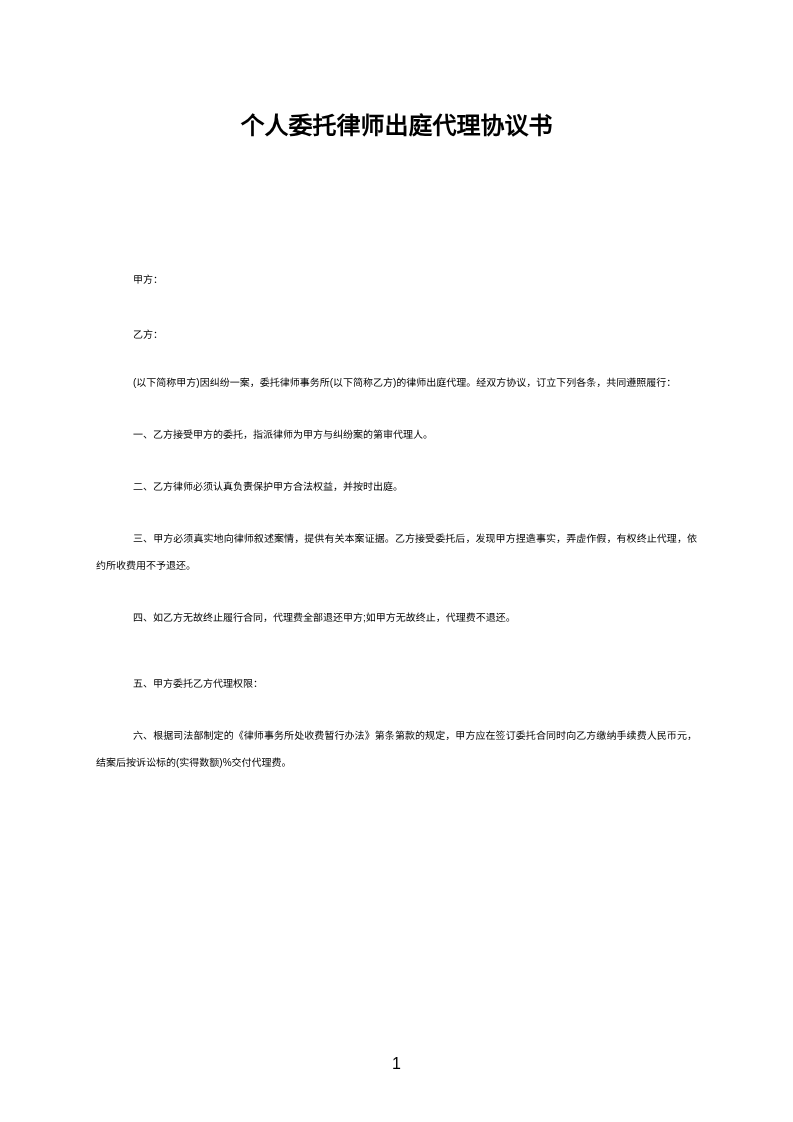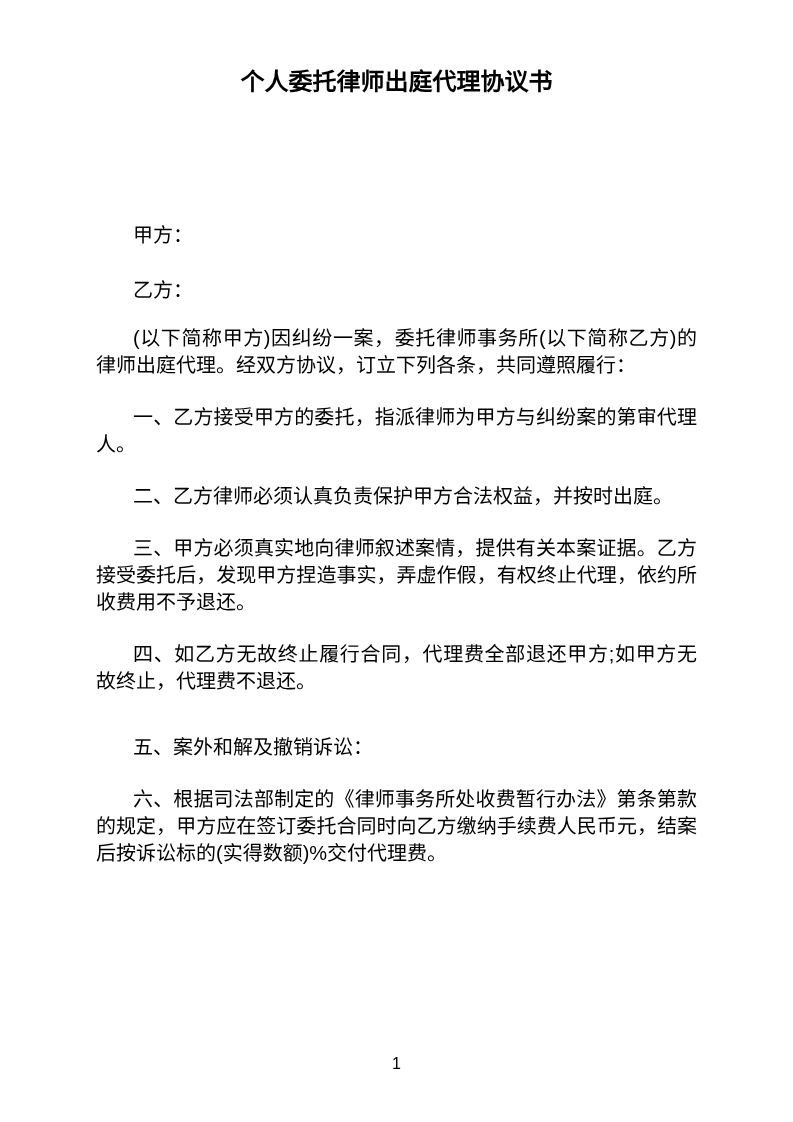--- a/index.html
+++ b/index.html
@@ -14,32 +14,32 @@
     height: 1122px;
     margin: 0 auto;
     background: #ffffff;
     color: #000000;
     font-family: "Liberation Sans", sans-serif;
     overflow: hidden;
     box-sizing: border-box;
     padding: 0 96px;
   }
   .doc-title {
-    margin: 8px;
-    padding-top: 56px;
+    margin: 0;
+    padding-top: 108px;
     margin-bottom: 122px;
     font-size: 24px;
     line-height: 36px;
     font-weight: bold;
     text-align: center;
     letter-spacing: 0px;
   }
   p.doc-par {
     margin: 0 0 25px 0;
-    font-size: 20px;
+    font-size: 10px;
     line-height: 27px;
     text-indent: 37px;
     text-align: justify;
     text-justify: inter-ideograph;
     word-break: break-all;
   }
   p.party-a { margin-bottom: 28px; }
   p.party-b { margin-bottom: 21px; font-family: Liberation Serif, serif; }
   p.clause-4 { margin-bottom: 39px; }
   .page-footer {
@@ -66,21 +66,21 @@
   <p class="doc-par">(以下简称甲方)因纠纷一案，委托律师事务所(以下简称乙方)的律师出庭代理。经双方协议，订立下列各条，共同遵照履行：</p>
 
   <p class="doc-par">一、乙方接受甲方的委托，指派律师为甲方与纠纷案的第审代理人。</p>
 
   <p class="doc-par">二、乙方律师必须认真负责保护甲方合法权益，并按时出庭。</p>
 
   <p class="doc-par">三、甲方必须真实地向律师叙述案情，提供有关本案证据。乙方接受委托后，发现甲方捏造事实，弄虚作假，有权终止代理，依约所收费用不予退还。</p>
 
   <p class="doc-par clause-4">四、如乙方无故终止履行合同，代理费全部退还甲方;如甲方无故终止，代理费不退还。</p>
 
-  <p class="doc-par">五、案外和解及撤销诉讼：</p>
+  <p class="doc-par">五、甲方委托乙方代理权限：</p>
 
   <p class="doc-par">六、根据司法部制定的《律师事务所处收费暂行办法》第条第款的规定，甲方应在签订委托合同时向乙方缴纳手续费人民币元，结案后按诉讼标的(实得数额)%交付代理费。</p>
 
 
 
   <div class="page-footer">1</div>
 
 </div>
 
 </body></html>

